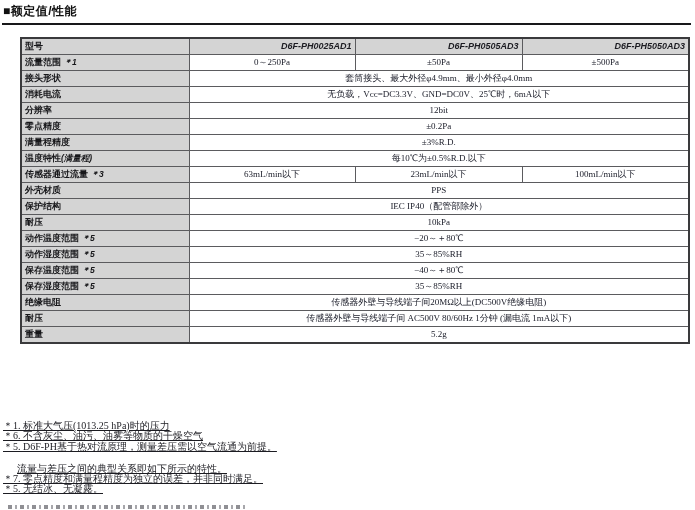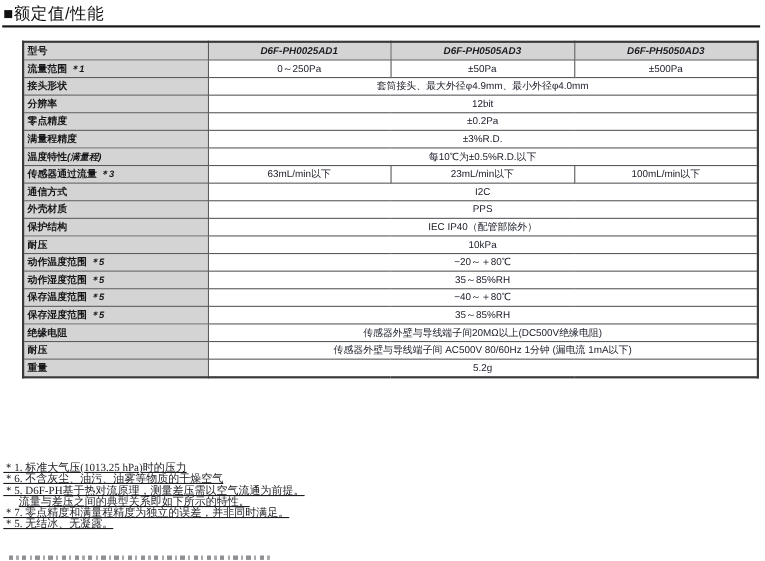--- a/index.html
+++ b/index.html
@@ -17,22 +17,22 @@
     width: 695px;
     height: 510px;
     background: #ffffff;
     color: #1a1a1a;
   }
   
   .section-title {
     position: absolute;
     top: 3px;
     left: 3px;
-    font-size: 15px;
-    font-weight: normal;
+    font-size: 12px;
+    font-weight: bold;
     letter-spacing: 0.5px;
     color: #111;
     white-space: nowrap;
   }
   .title-rule {
     position: absolute;
     top: 23px;
     left: 2px;
     width: 689px;
     height: 0;
@@ -59,26 +59,26 @@
   }
   td.rowlabel {
     background: #d4d4d4;
     text-align: left;
     font-weight: bold;
     color: #17171a;
   }
   td.value {
     background: #ffffff;
     text-align: center;
-    font-family: Liberation Sans, sans-serif;
+    font-family: Liberation Serif, serif;
     color: #20222e;
   }
   td.model {
     background: #d4d4d4;
-    text-align: center;
+    text-align: right;
     font-style: italic;
     font-weight: bold;
     color: #1c1c22;
   }
   tr.tall td { height: 29px; }
   .note {
     font-style: italic;
     font-weight: bold;
     font-size: 8.5px;
   }
@@ -89,21 +89,21 @@
     top: 421px;
     left: 3px;
     width: 660px;
     font-family: "Liberation Serif", "DejaVu Serif", serif;
     font-size: 10px;
     line-height: 10.3px;
     color: #1c1c22;
     white-space: pre;
     text-decoration: underline;
   }
-  .footnote-line.indent { padding-left: 14px; }
+  .footnote-line.indent { padding-left: 14px; margin-top: 12px; }
   
   .truncated-line {
     position: absolute;
     top: 505px;
     left: 8px;
     width: 238px;
     height: 4px;
     overflow: hidden;
     background: repeating-linear-gradient(
       90deg,
@@ -141,20 +141,24 @@
           <td class="rowlabel">流量范围 <span class="note">＊1</span></td>
           <td class="value">0～250Pa</td>
           <td class="value">±50Pa</td>
           <td class="value">±500Pa</td>
         </tr>
         <tr>
           <td class="rowlabel">接头形状</td>
           <td class="value" colspan="3">套筒接头、最大外径φ4.9mm、最小外径φ4.0mm</td>
         </tr>
         <tr>
+          <td class="rowlabel">消耗电流</td>
+          <td class="value" colspan="3">无负载，Vcc=DC3.3V、GND=DC0V、25℃时，6mA以下</td>
+        </tr>
+        <tr>
           <td class="rowlabel">分辨率</td>
           <td class="value" colspan="3">12bit</td>
         </tr>
         <tr>
           <td class="rowlabel">零点精度</td>
           <td class="value" colspan="3">±0.2Pa</td>
         </tr>
         <tr>
           <td class="rowlabel">满量程精度</td>
           <td class="value" colspan="3">±3%R.D.</td>
@@ -163,24 +167,20 @@
           <td class="rowlabel">温度特性<span class="note">(满量程)</span></td>
           <td class="value" colspan="3">每10℃为±0.5%R.D.以下</td>
         </tr>
         <tr>
           <td class="rowlabel">传感器通过流量 <span class="note">＊3</span></td>
           <td class="value">63mL/min以下</td>
           <td class="value">23mL/min以下</td>
           <td class="value">100mL/min以下</td>
         </tr>
         <tr>
-          <td class="rowlabel">通信方式</td>
-          <td class="value" colspan="3">I2C</td>
-        </tr>
-        <tr>
           <td class="rowlabel">外壳材质</td>
           <td class="value" colspan="3">PPS</td>
         </tr>
         <tr>
           <td class="rowlabel">保护结构</td>
           <td class="value" colspan="3">IEC IP40（配管部除外）</td>
         </tr>
         <tr>
           <td class="rowlabel">耐压</td>
           <td class="value" colspan="3">10kPa</td>

